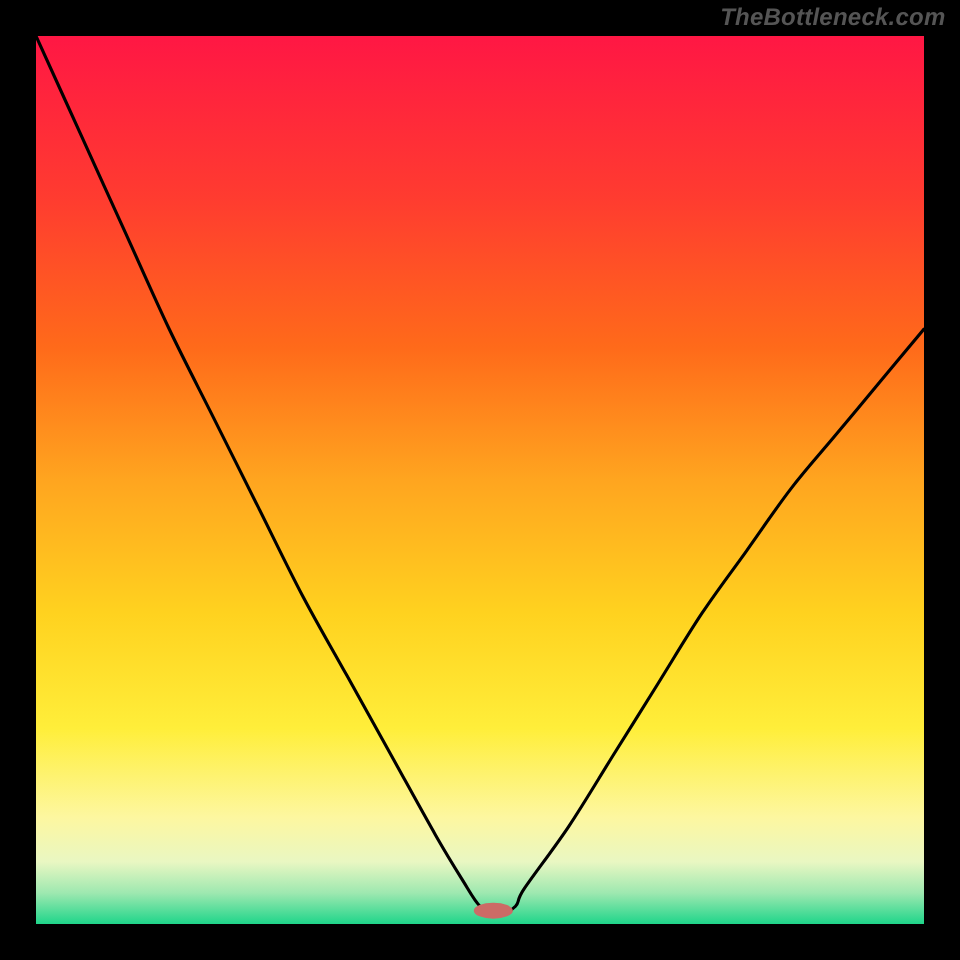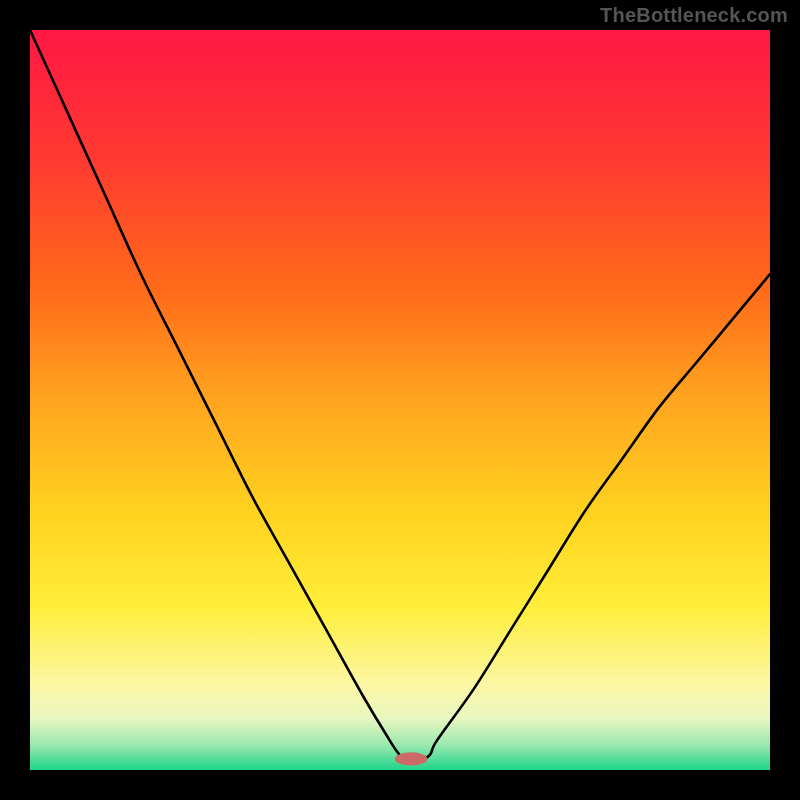--- a/index.html
+++ b/index.html
@@ -9,20 +9,21 @@
     height: 800px;
     background: #000;
     overflow: hidden;
     font-family: Arial, Helvetica, sans-serif;
   }
   .frame {
     position: relative;
     width: 800px;
     height: 725px;
     background: #000;
+    font-style: italic;
   }
   .watermark {
     position: absolute;
     top: 4px;
     right: 12px;
     color: #555;
     font-size: 20px;
     font-weight: 600;
     letter-spacing: 0.2px;
     z-index: 5;

